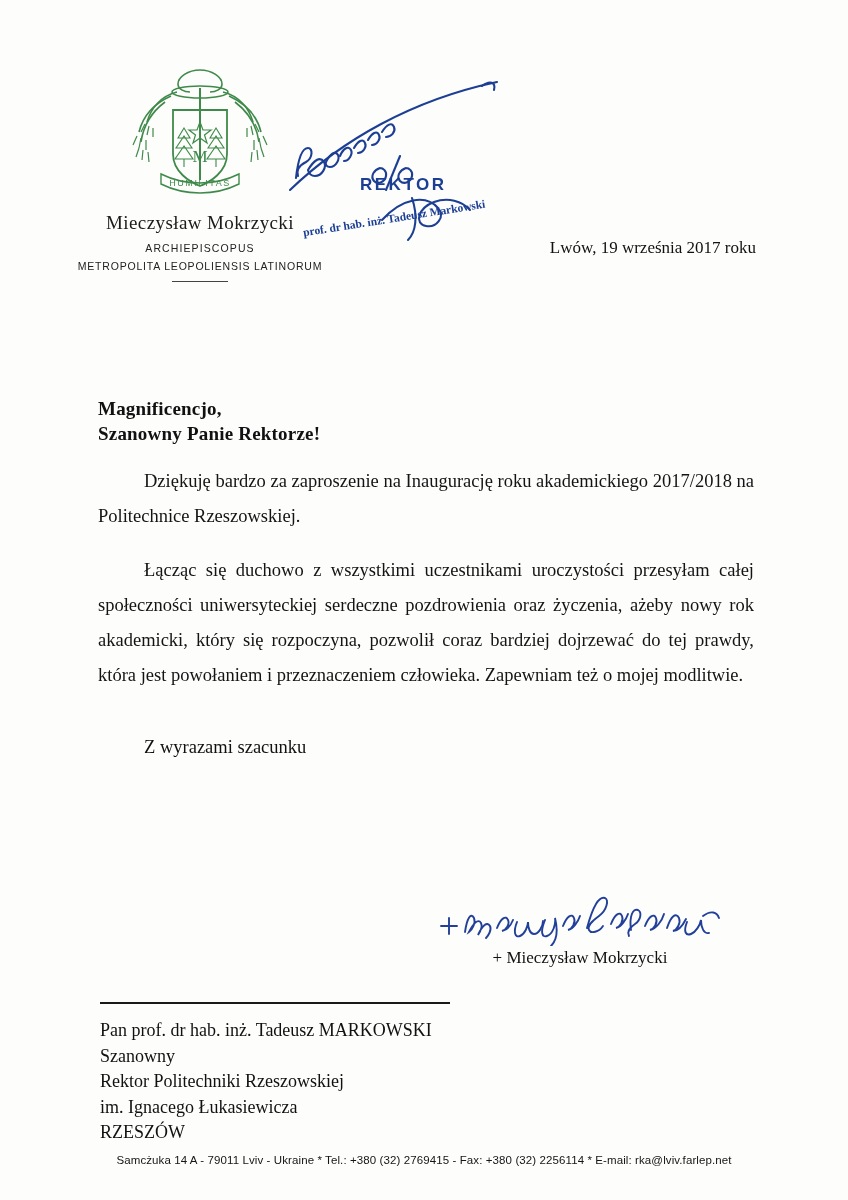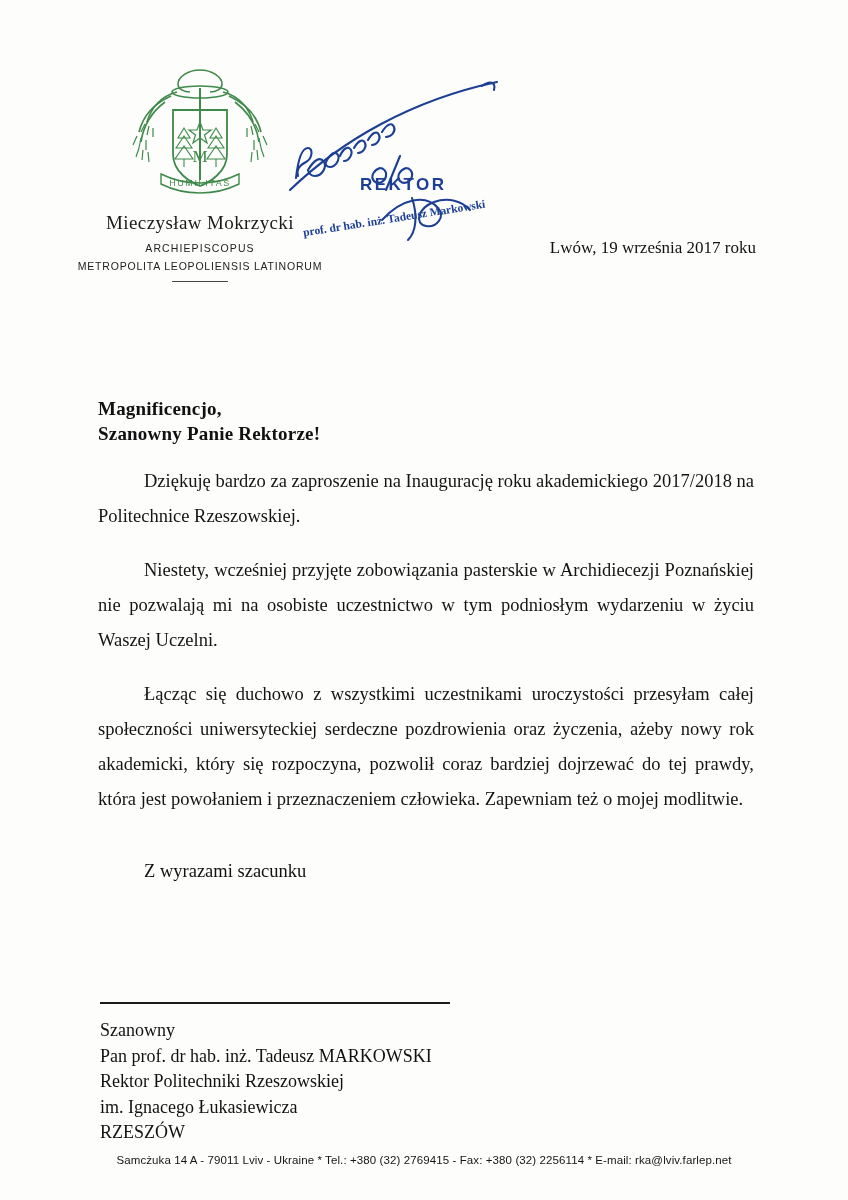--- a/index.html
+++ b/index.html
@@ -277,31 +277,50 @@
     <div class="stamp-sub">prof. dr hab. inż. Tadeusz Markowski</div>
   </div>
 
   <div class="placedate">Lwów, 19 września 2017 roku</div>
 
   <div class="body">
     <div class="salutation1">Magnificencjo,</div>
     <div class="salutation2">Szanowny Panie Rektorze!</div>
 
     <p class="para">Dziękuję bardzo za zaproszenie na Inaugurację roku akademickiego 2017/2018 na Politechnice Rzeszowskiej.</p>
-    <p class="para">Niestety, wcześniej przyjęte zobowiązania pasterskie w Archidiecezji Poznańskiej nie pozwalają mi na osobiste uczestnictwo w tym podniosłym wydarzeniu w życiu Waszej Uczelni.</p>
     <p class="para">Łącząc się duchowo z wszystkimi uczestnikami uroczystości przesyłam całej społeczności uniwersyteckiej serdeczne pozdrowienia oraz życzenia, ażeby nowy rok akademicki, który się rozpoczyna, pozwolił coraz bardziej dojrzewać do tej prawdy, która jest powołaniem i przeznaczeniem człowieka. Zapewniam też o mojej modlitwie.</p>
 
     <div class="closing">Z wyrazami szacunku</div>
   </div>
 
+  <div class="sig-wrap">
+    <svg class="sig-svg" width="290" height="54" viewBox="0 0 290 54">
+      <g fill="none" stroke="#22409a" stroke-width="1.9" stroke-linecap="round">
+        <path d="M6 34 l16 0 M14 26 l0 16"></path>
+        <path d="M30 40 c2 -14 6 -20 9 -14 c2 5 -2 12 -5 14 c4 -8 9 -14 12 -9 c2 4 -1 9 -3 12 c4 -9 9 -14 12 -9 c2 4 -2 10 -4 12"></path>
+        <path d="M62 36 c4 -10 9 -13 11 -8 c2 4 -2 10 -6 11 c5 -1 9 -6 11 -11"></path>
+        <path d="M82 30 c-4 10 -2 16 3 14 c5 -2 8 -10 8 -14 c0 6 2 12 6 12 c5 0 9 -8 9 -13"></path>
+        <path d="M110 28 c-5 12 -3 18 2 16 c6 -2 9 -12 8 -18 c3 12 2 22 -4 28"></path>
+        <path d="M128 34 c4 -10 9 -13 11 -8 c2 5 -2 11 -6 12 c5 -1 10 -8 12 -14"></path>
+        <path d="M152 36 c6 -22 12 -32 18 -30 c4 2 2 12 -6 18 c-8 6 -12 10 -10 14 c2 4 10 2 14 -4"></path>
+        <path d="M176 32 c4 -10 9 -13 11 -8 c2 5 -2 11 -6 12 c5 -1 10 -8 12 -14"></path>
+        <path d="M196 38 c-2 -14 2 -22 7 -20 c4 2 3 10 -3 14 c-6 4 -8 8 -6 12"></path>
+        <path d="M210 34 c4 -10 9 -13 11 -8 c2 5 -2 11 -6 12 c6 -1 12 -9 14 -16"></path>
+        <path d="M232 36 c4 -12 9 -16 12 -10 c2 5 -2 12 -6 13 c5 0 10 -6 13 -12"></path>
+        <path d="M252 30 c-4 10 -1 14 4 12 c5 -2 9 -9 10 -14 c0 8 3 14 8 13"></path>
+        <path d="M268 24 c8 -6 14 -4 16 2"></path>
+      </g>
+    </svg>
+    <div class="sig-name">+ Mieczysław Mokrzycki</div>
+  </div>
 
   <div class="addr-rule"></div>
   <div class="addressee">
+    <div>Pan prof. dr hab. inż. Tadeusz MARKOWSKI</div>
     <div>Szanowny</div>
-    <div>Pan prof. dr hab. inż. Tadeusz MARKOWSKI</div>
     <div>Rektor Politechniki Rzeszowskiej</div>
     <div>im. Ignacego Łukasiewicza</div>
     <div>RZESZÓW</div>
   </div>
 
   <div class="footer">Samcżuka 14 A - 79011 Lviv - Ukraine * Tel.: +380 (32) 2769415 - Fax: +380 (32) 2256114 * E-mail: rka@lviv.farlep.net</div>
 
 </div>
 
 </body></html>

